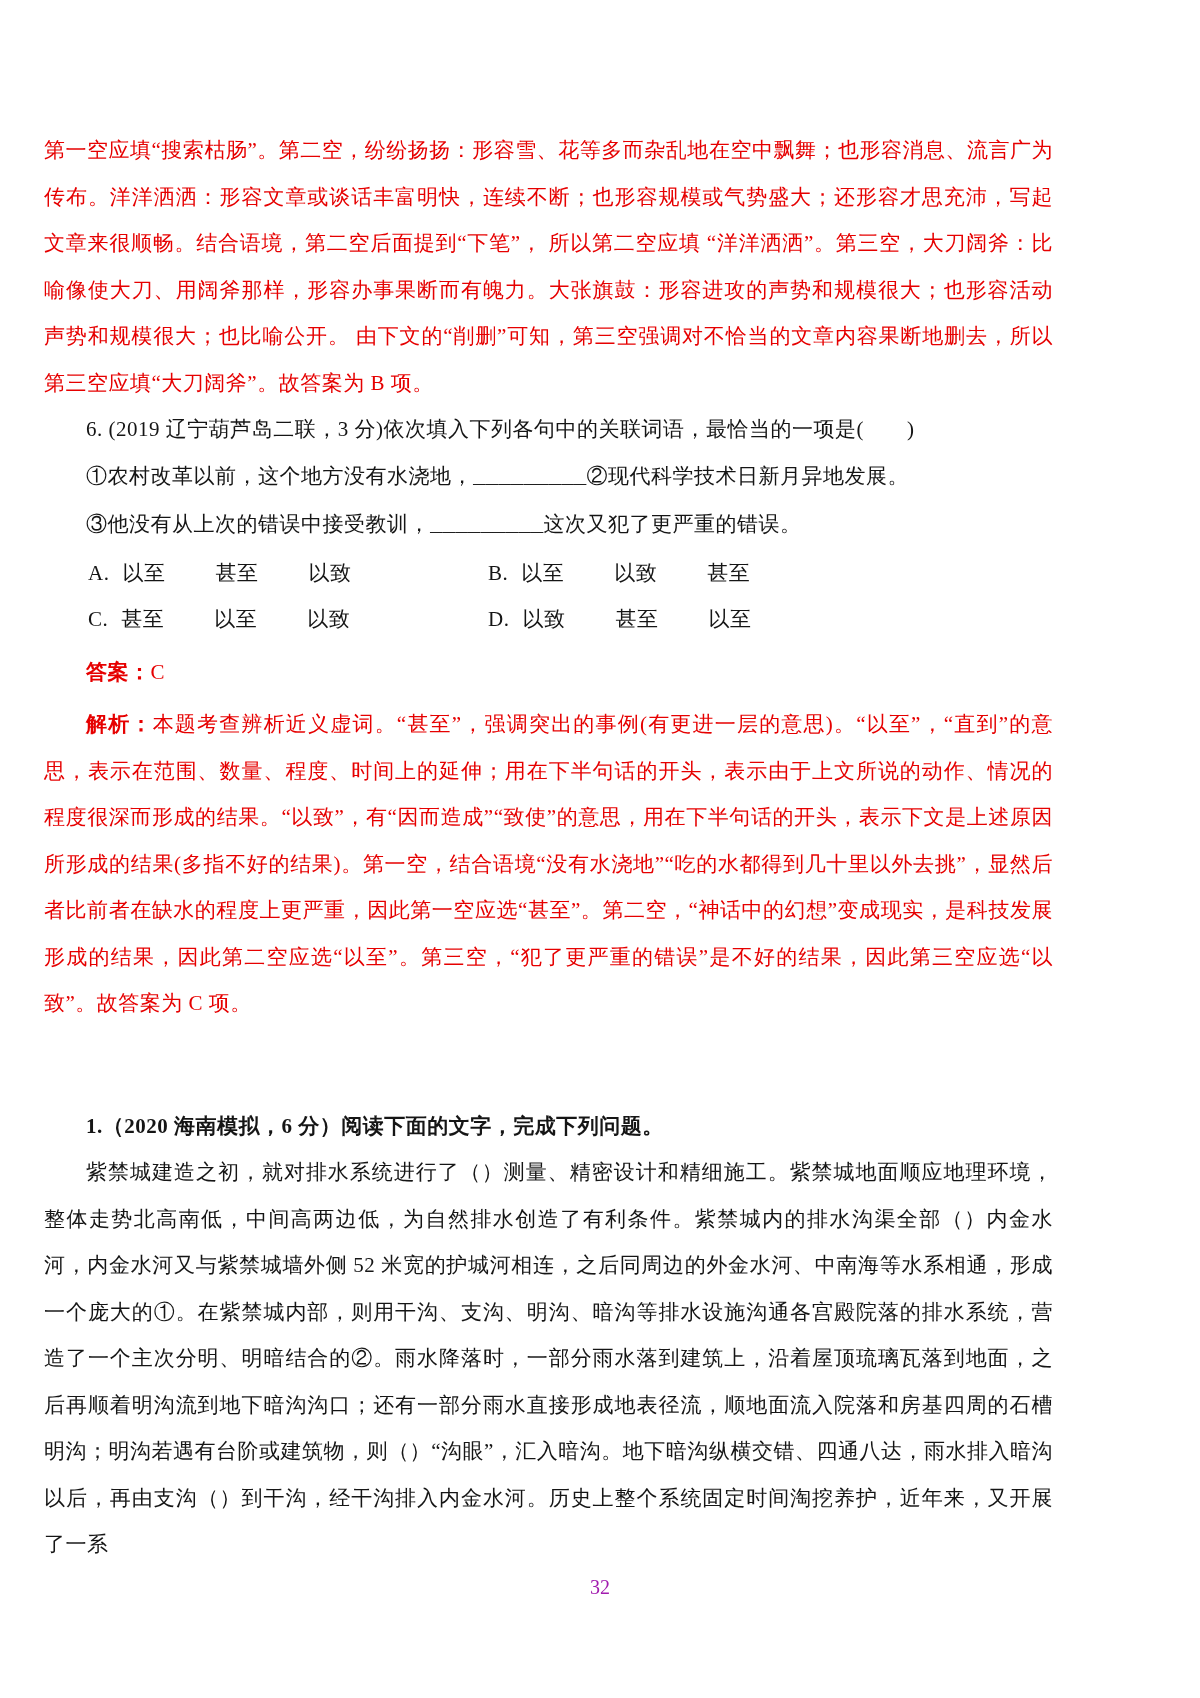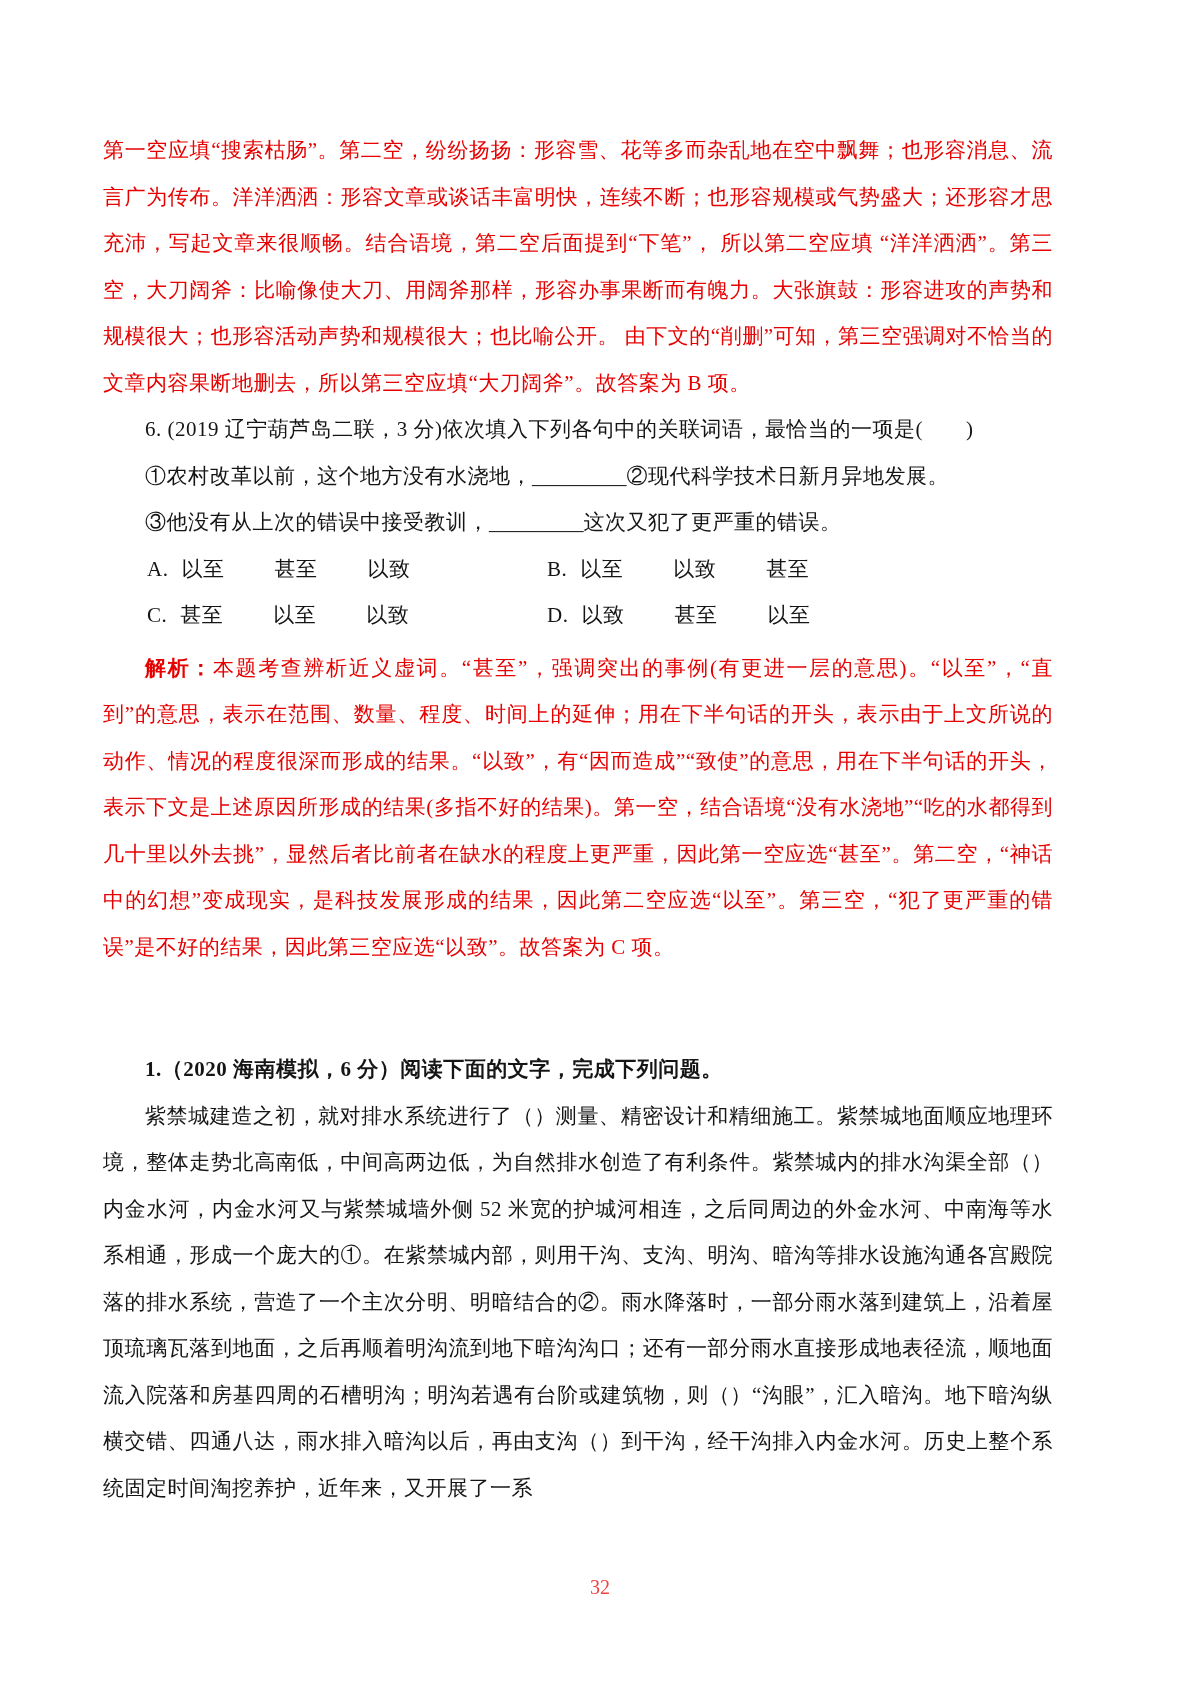--- a/index.html
+++ b/index.html
@@ -12,36 +12,36 @@
     height: 1698px;
     overflow: hidden;
     position: relative;
     font-family: "Liberation Serif", "DejaVu Serif", serif;
     color: #151515;
   }
   .page {
     box-sizing: border-box;
     width: 1156px;
     height: 1698px;
-    padding: 127px 103px 0 103px;
+    padding: 127px 103px 0 44px;
     background: #ffffff;
   }
   p, .row { margin: 0; }
   .para {
     font-size: 21px;
     line-height: 46.5px;
     text-align: justify;
     letter-spacing: 0.5px;
   }
   .indent { text-indent: 2em; }
   .red { color: #e60000; }
   .bold { font-weight: bold; }
   .blank {
     letter-spacing: 0;
-    font-family: Liberation Serif, serif;
+    font-family: Liberation Mono, monospace;
   }
   .options-grid { margin-left: 44px; }
   .opt-row {
     display: flex;
     font-size: 21px;
     line-height: 46.5px;
   }
   .opt-cell { display: flex; align-items: baseline; }
   .opt-cell.left { width: 400px; }
   .opt-label { letter-spacing: 0.5px; }
@@ -50,21 +50,21 @@
   .answer-line { margin-top: 6px; }
   .analysis { margin-top: 6px; }
   .q1-heading { margin-top: 76px; font-weight: bold; }
   .page-number {
     position: absolute;
     left: 0;
     width: 1200px;
     top: 1576px;
     text-align: center;
     font-size: 20px;
-    color: #ef4444;
+    color: #a21caf;
   }
 </style>
 </head>
 <body>
 
 <div class="page">
 
   <p class="para red">第一空应填“搜索枯肠”。第二空，纷纷扬扬：形容雪、花等多而杂乱地在空中飘舞；也形容消息、流言广为传布。洋洋洒洒：形容文章或谈话丰富明快，连续不断；也形容规模或气势盛大；还形容才思充沛，写起文章来很顺畅。结合语境，第二空后面提到“下笔”， 所以第二空应填 “洋洋洒洒”。第三空，大刀阔斧：比喻像使大刀、用阔斧那样，形容办事果断而有魄力。大张旗鼓：形容进攻的声势和规模很大；也形容活动声势和规模很大；也比喻公开。 由下文的“削删”可知，第三空强调对不恰当的文章内容果断地删去，所以第三空应填“大刀阔斧”。故答案为 B 项。</p>
 
   <p class="para indent">6. (2019 辽宁葫芦岛二联，3 分)依次填入下列各句中的关联词语，最恰当的一项是(　　)</p>
@@ -98,20 +98,21 @@
       </div>
       <div class="opt-cell">
         <span class="opt-label">D.</span>
         <span class="opt-word first">以致</span>
         <span class="opt-word">甚至</span>
         <span class="opt-word">以至</span>
       </div>
     </div>
   </div>
 
+  <p class="para indent red answer-line"><span class="bold">答案：</span><span>C</span></p>
 
   <p class="para indent red analysis"><span class="bold">解析：</span><span>本题考查辨析近义虚词。“甚至”，强调突出的事例(有更进一层的意思)。“以至”，“直到”的意思，表示在范围、数量、程度、时间上的延伸；用在下半句话的开头，表示由于上文所说的动作、情况的程度很深而形成的结果。“以致”，有“因而造成”“致使”的意思，用在下半句话的开头，表示下文是上述原因所形成的结果(多指不好的结果)。第一空，结合语境“没有水浇地”“吃的水都得到几十里以外去挑”，显然后者比前者在缺水的程度上更严重，因此第一空应选“甚至”。第二空，“神话中的幻想”变成现实，是科技发展形成的结果，因此第二空应选“以至”。第三空，“犯了更严重的错误”是不好的结果，因此第三空应选“以致”。故答案为 C 项。</span></p>
 
   <p class="para indent q1-heading">1.（2020 海南模拟，6 分）阅读下面的文字，完成下列问题。</p>
 
   <p class="para indent">紫禁城建造之初，就对排水系统进行了（）测量、精密设计和精细施工。紫禁城地面顺应地理环境，整体走势北高南低，中间高两边低，为自然排水创造了有利条件。紫禁城内的排水沟渠全部（）内金水河，内金水河又与紫禁城墙外侧 52 米宽的护城河相连，之后同周边的外金水河、中南海等水系相通，形成一个庞大的①。在紫禁城内部，则用干沟、支沟、明沟、暗沟等排水设施沟通各宫殿院落的排水系统，营造了一个主次分明、明暗结合的②。雨水降落时，一部分雨水落到建筑上，沿着屋顶琉璃瓦落到地面，之后再顺着明沟流到地下暗沟沟口；还有一部分雨水直接形成地表径流，顺地面流入院落和房基四周的石槽明沟；明沟若遇有台阶或建筑物，则（）“沟眼”，汇入暗沟。地下暗沟纵横交错、四通八达，雨水排入暗沟以后，再由支沟（）到干沟，经干沟排入内金水河。历史上整个系统固定时间淘挖养护，近年来，又开展了一系</p>
 
   <div class="page-number">32</div>
 
 </div>

